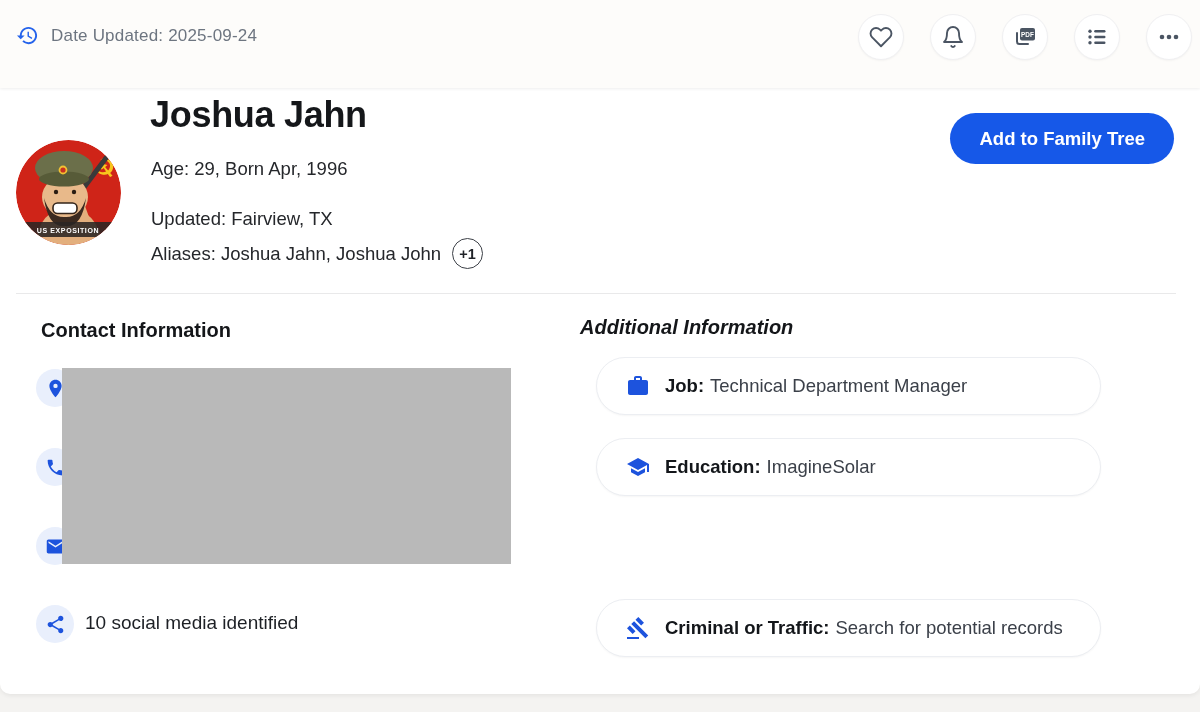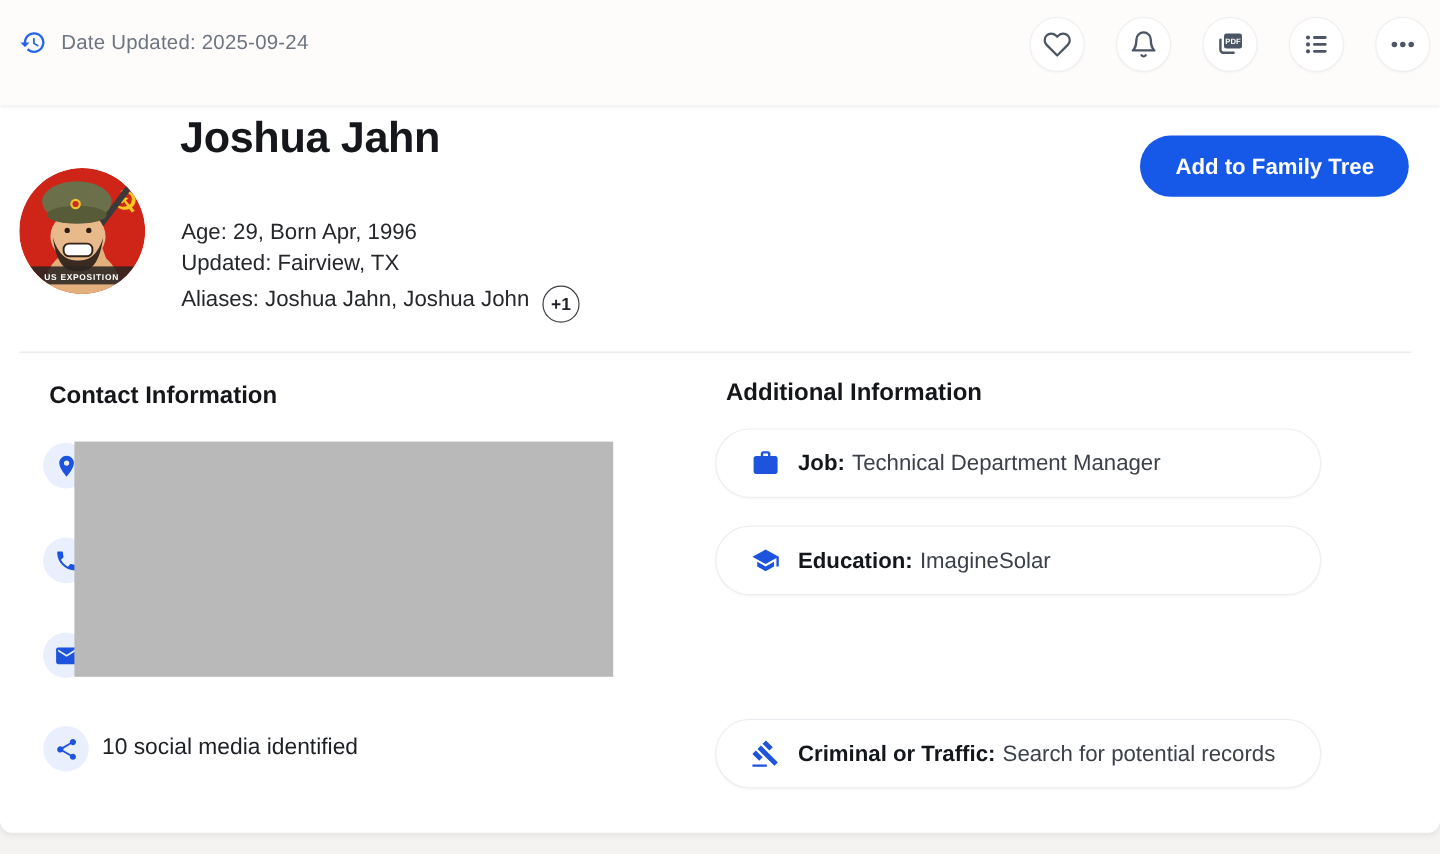--- a/index.html
+++ b/index.html
@@ -19,35 +19,35 @@
   .icon-btn svg { width:24px; height:24px; }
 
   
   .main { position:absolute; left:0; top:88px; width:1200px; height:606px; background:#ffffff;
           border-radius:0 0 10px 10px; box-shadow:0 2px 4px rgba(0,0,0,.06); z-index:2; }
 
   
   .avatar { position:absolute; left:16px; top:52px; width:105px; height:105px; border-radius:50%; overflow:hidden; }
   .profile-name { position:absolute; left:150px; top:6px; font-size:36px; font-weight:700; color:#15171a; letter-spacing:-.3px; }
   .detail { position:absolute; left:151px; font-size:18.5px; color:#25272b; }
-  .detail.age      { top:94px;text-align:center; }
+  .detail.age      { top:70px;text-align:center; }
   .detail.location { top:120px; }
-  .aliases-row { position:absolute; left:151px; top:150px; display:flex; gap:11px; }
+  .aliases-row { position:absolute; left:151px; top:150px; display:flex; align-items:center; gap:11px; }
   .aliases-row span.txt { font-size:18.5px; color:#25272b; }
   .plus-badge { width:31px; height:31px; border-radius:50%; border:1.6px solid #3c4047; display:flex;
                 align-items:center; justify-content:center; font-size:14.5px; font-weight:700; color:#1f2227; cursor:pointer; background:#fff; }
   .cta-btn { position:absolute; right:26px; top:25px; height:51px; padding:0 29px; border:none; border-radius:26px;
              background:var(--accent,#1658e8); color:#fff; font-family:inherit; font-size:18.5px; font-weight:700; cursor:pointer; }
 
   .hdivider { position:absolute; left:16px; top:205px; width:1160px; height:1px; background:#e9e9ea; }
 
   
   .section-heading { position:absolute; font-size:20px; font-weight:700; color:#141619; }
   .contact-heading    { left:41px; top:231px; }
-  .additional-heading { left:605px; top:228px; }
+  .additional-heading { left:580px; top:228px;font-style:italic; }
 
   .chip { position:absolute; width:38px; height:38px; border-radius:50%; background:var(--chip-bg,#e9effc);
           display:flex; align-items:center; justify-content:center; }
   .chip svg { width:21px; height:21px; }
   .chip.c-pin   { left:36px; top:281px; }
   .chip.c-phone { left:36px; top:360px; }
   .chip.c-mail  { left:36px; top:439px; }
   .chip.c-share { left:36px; top:517px; }
 
   .redaction { position:absolute; left:62px; top:280px; width:449px; height:196px; background:var(--redact,#b9b9b9); z-index:5; }

